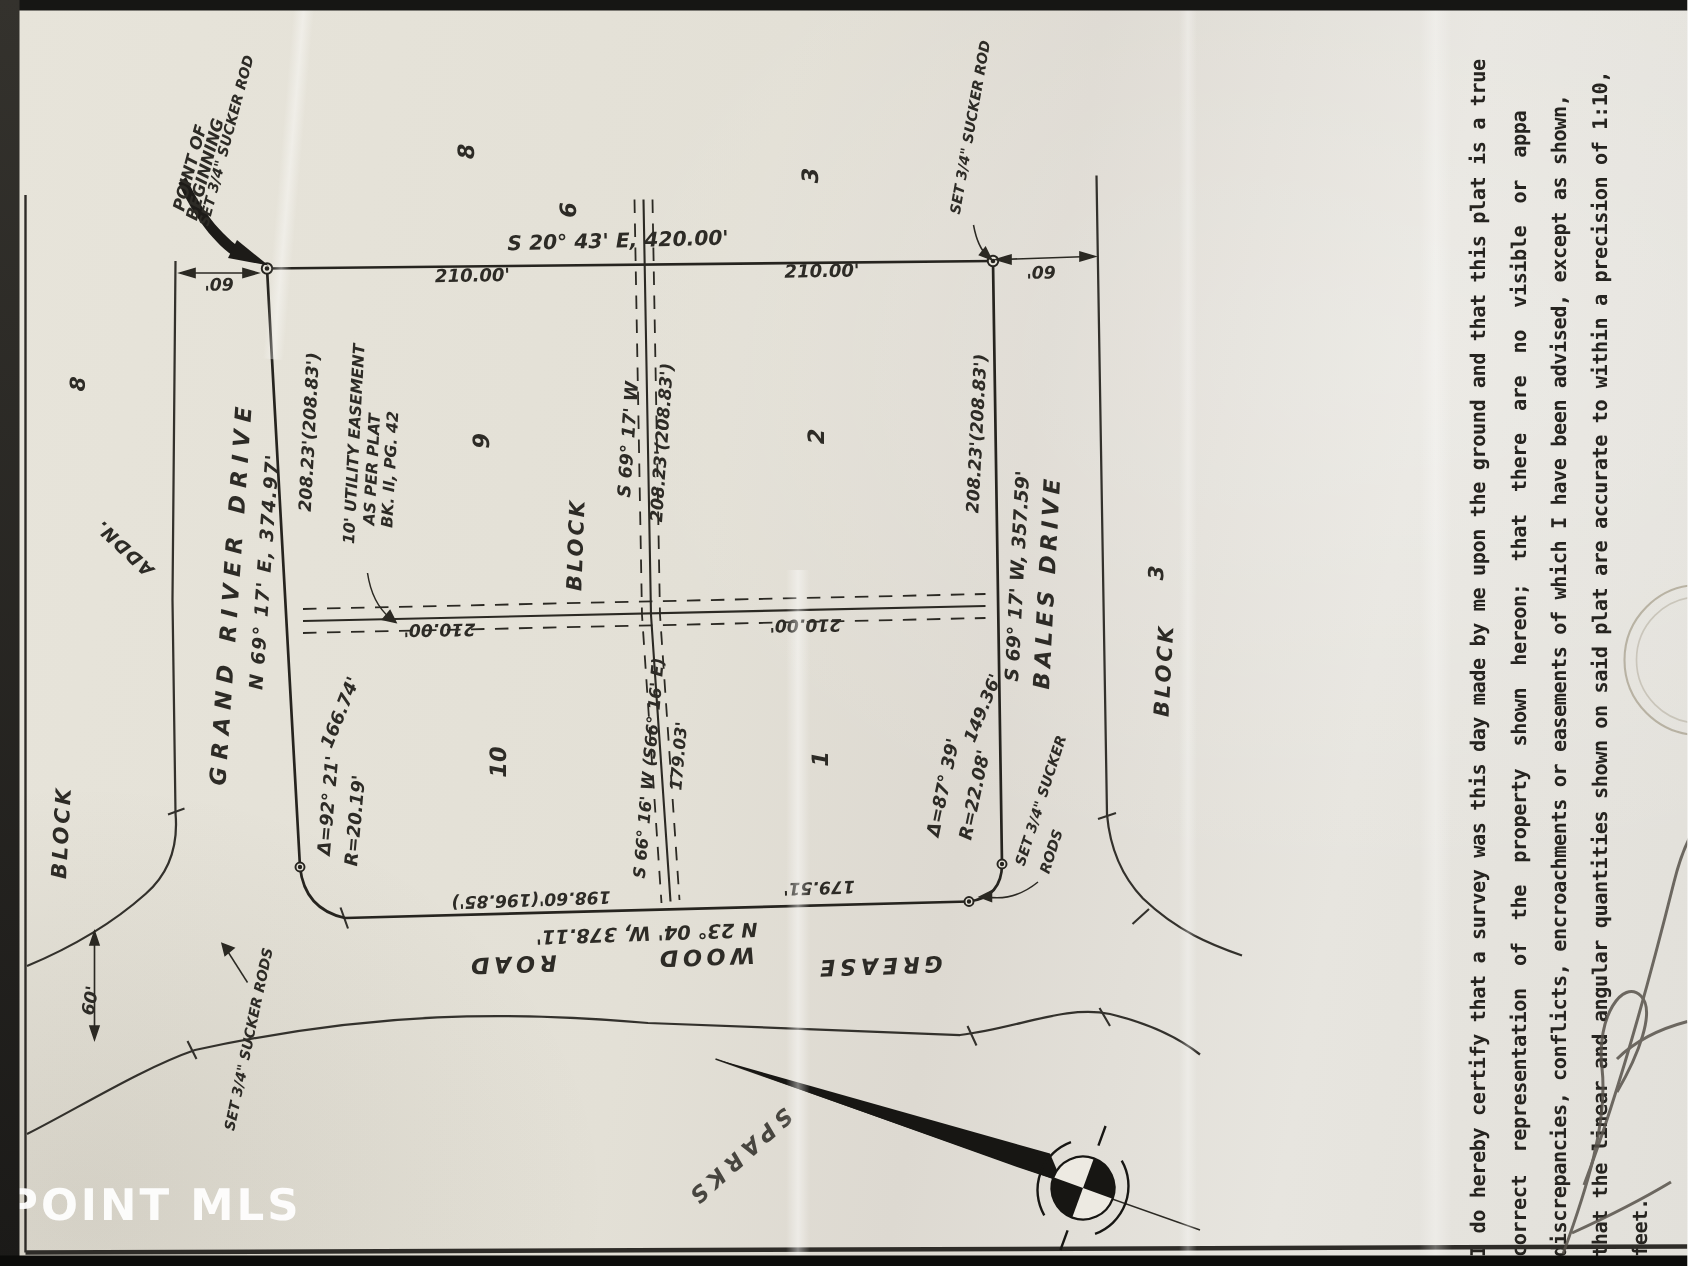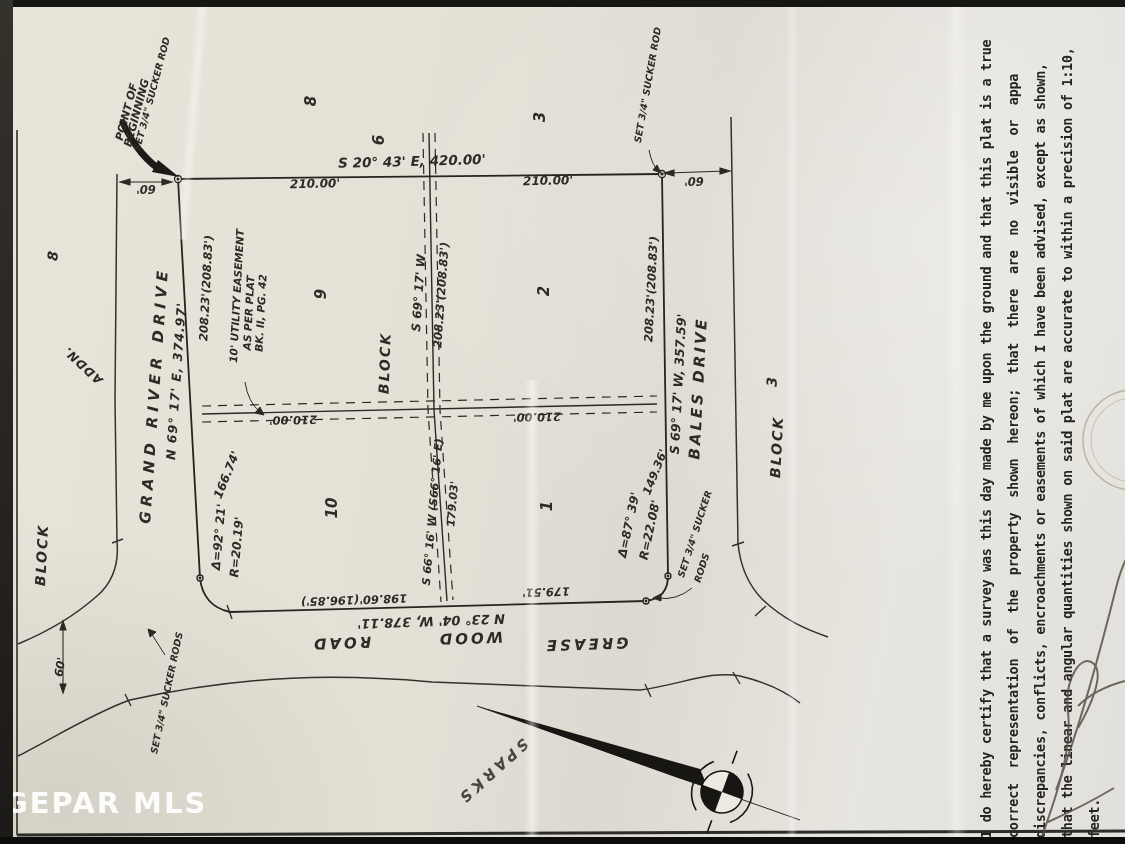--- a/index.html
+++ b/index.html
@@ -225,19 +225,19 @@
   <div class="cert" style="--x:1013px;--y:398px;word-spacing:7px">correct representation of the property shown hereon; that there are no visible or appa</div>
   <div class="cert" style="--x:1040px;--y:398px">discrepancies, conflicts, encroachments or easements of which I have been advised, except as shown,</div>
   <div class="cert" style="--x:1067px;--y:398px">that the linear and angular quantities shown on said plat are accurate to within a precision of 1:10,</div>
   <div class="cert" style="--x:1094px;--y:398px">feet.</div>
 
   <div class="crease" style="left:524px;top:380px;width:16px;height:464px;background:linear-gradient(90deg,transparent,rgba(255,255,255,.45),transparent)"></div>
   <div class="crease" style="left:786px;top:0;width:12px;height:844px;background:linear-gradient(90deg,transparent,rgba(255,255,255,.32),transparent)"></div>
   <div class="crease" style="left:946px;top:0;width:22px;height:844px;background:linear-gradient(90deg,transparent,rgba(255,255,255,.3),transparent)"></div>
   <div class="crease" style="left:186px;top:-10px;width:14px;height:250px;transform:rotate(5deg);background:linear-gradient(90deg,transparent,rgba(255,255,255,.4),transparent)"></div>
 
-  <div class="wm">GEPAR MLS</div>
+  <div class="wm">POINT MLS</div>
 
   <div class="edge" style="left:0;top:0;width:1125px;height:7px;background:#161614"></div>
   <div class="edge" style="left:0;top:0;width:13px;height:844px;background:linear-gradient(#34322d,#1b1a18)"></div>
   <div class="edge" style="left:0;top:837px;width:1125px;height:7px;background:#0c0c0a"></div>
 
 </div>
 
 </body></html>

